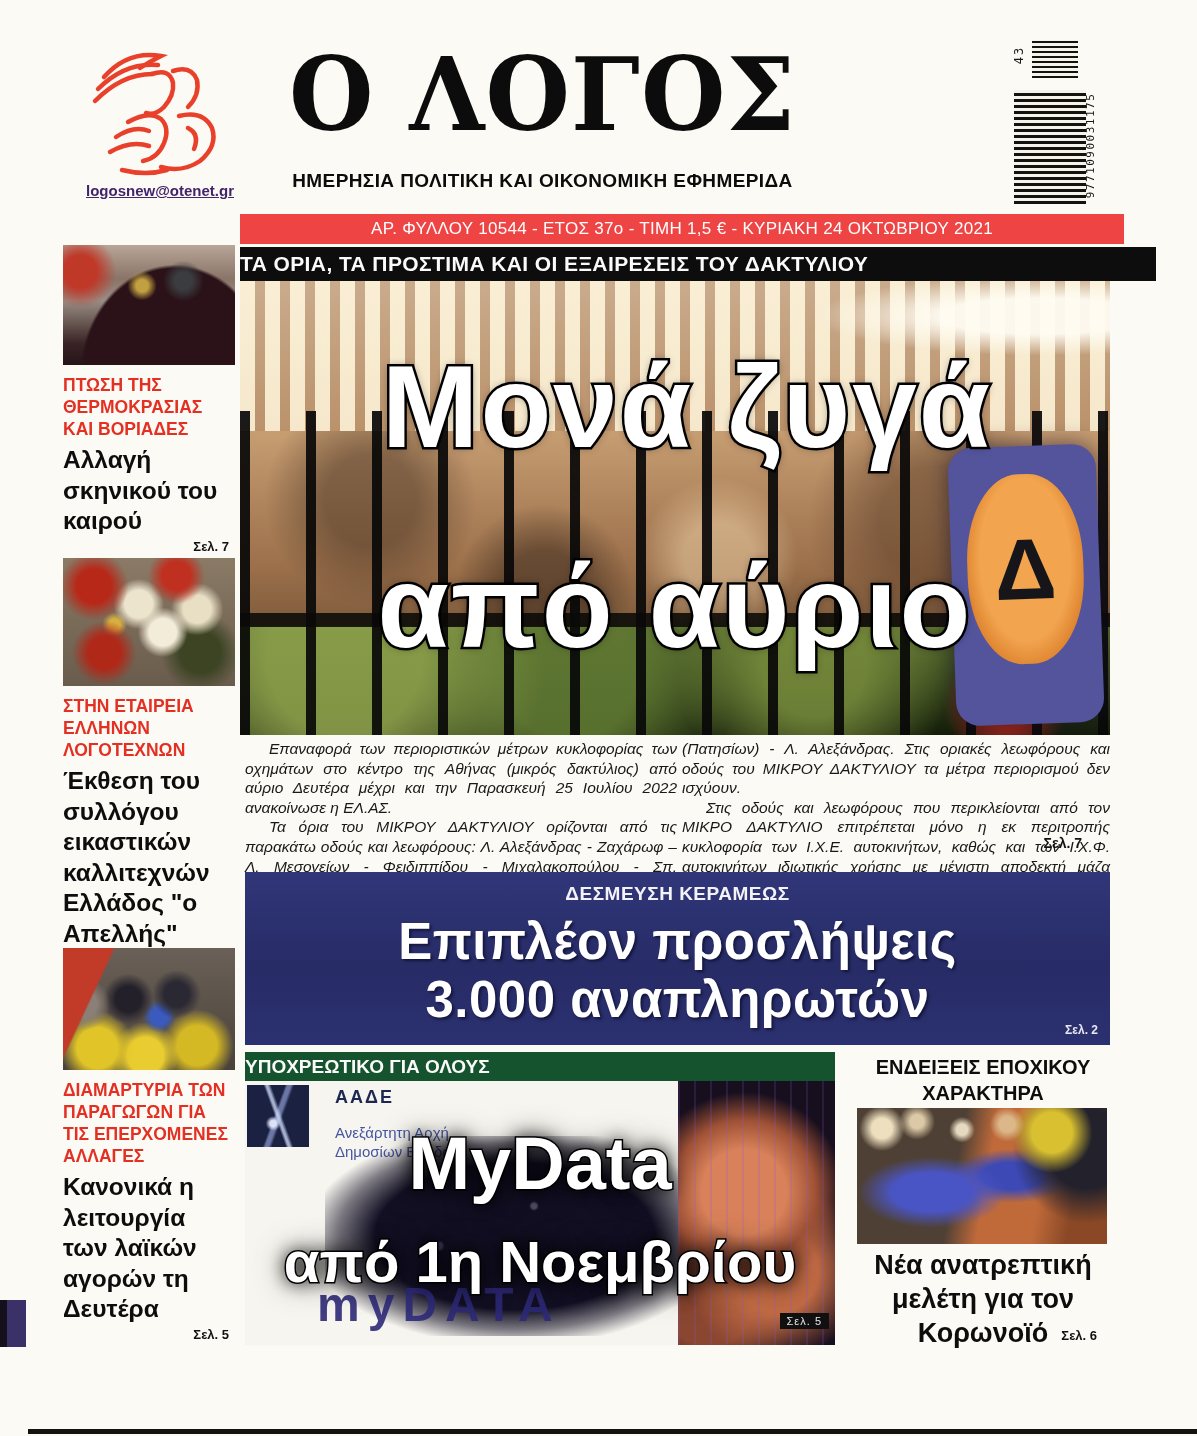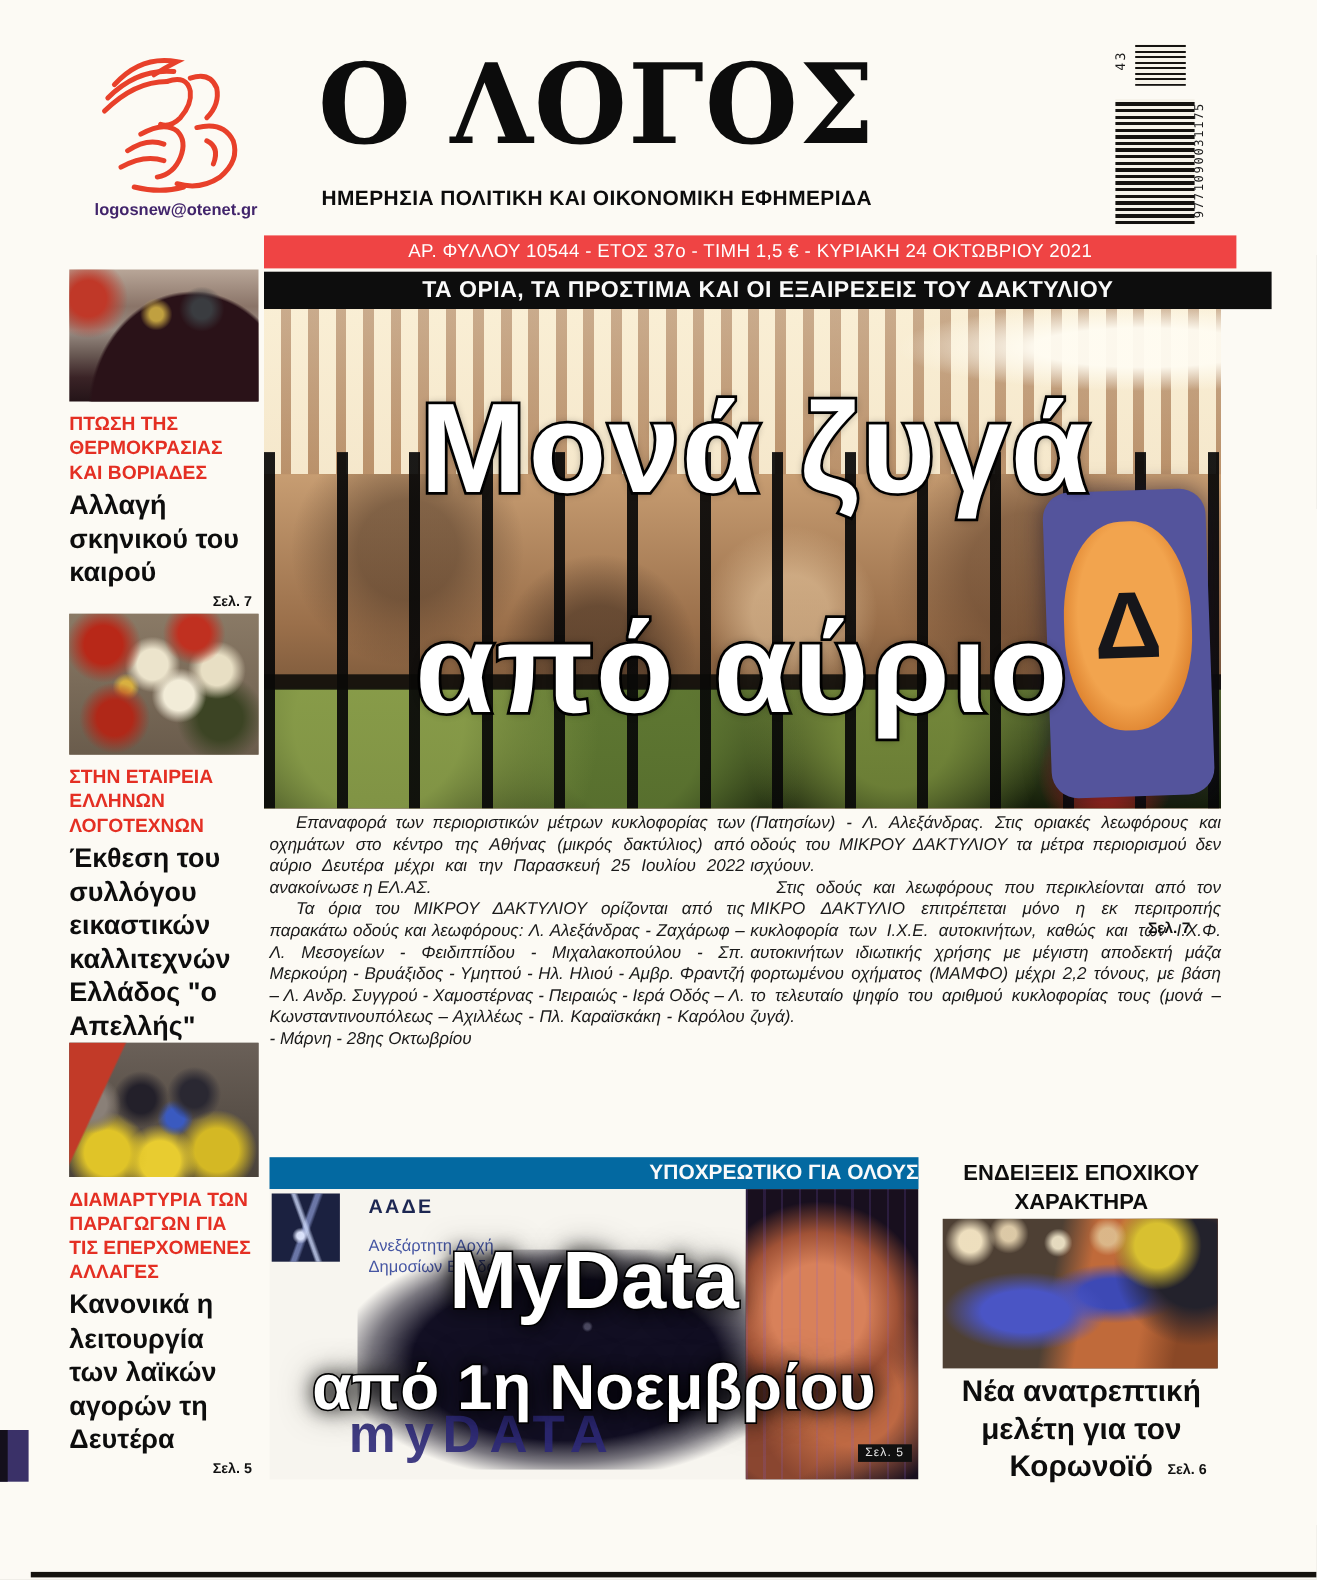--- a/index.html
+++ b/index.html
@@ -6,21 +6,21 @@
   .page {
     position:relative; width:1197px; height:1436px; margin:0 auto;
     background:#fcfaf4; overflow:hidden;
     font-family:"Liberation Sans", sans-serif; color:#111;
   }
   .abs { position:absolute; }
 
   
   .logo-art { left:82px; top:32px; width:152px; height:150px; }
   .email { left:60px; top:182px; width:200px; text-align:center;
-           font-weight:bold; font-size:15px; color:#41246b; }
+           font-weight:bold; font-size:15px; color:#41246b;text-decoration:underline; }
   .mast-title { left:245px; top:28px; width:595px; text-align:center;
                 font-family:"DejaVu Serif", serif; font-weight:bold;
                 font-size:97px; line-height:135px; color:#0c0c0c;
                 letter-spacing:1px; transform:scaleY(1.04); }
   .mast-sub { left:245px; top:170px; width:595px; text-align:center;
               font-weight:bold; font-size:19px; color:#0c0c0c; letter-spacing:0.4px; }
 
   
   .barcode { left:1010px; top:38px; width:100px; height:180px; }
   .bc-small { position:absolute; left:22px; top:2px; width:46px; height:38px;
@@ -37,21 +37,21 @@
               letter-spacing:2px; color:#1a1a1a; text-align:center; }
 
   
   .info-bar { left:240px; top:214px; width:884px; height:30px;
               background:#ef4444; color:#fff; font-weight:normal; font-size:17px;
               line-height:30px; text-align:center; letter-spacing:0.3px; }
 
   
   .lead-kicker { left:240px; top:247px; width:916px; height:34px;
                  background:#0d0d0d; color:#fafafa; font-weight:bold; font-size:21px;
-                 line-height:34px; text-align:center; letter-spacing:0.4px; }
+                 line-height:34px; text-align:left; letter-spacing:0.4px; }
   .hero { left:240px; top:281px; width:870px; height:454px; overflow:hidden; background:#8a6b4e; }
   .hero-ruins { position:absolute; left:0; top:0; width:100%; height:175px;
     background-color:#d9b58c;
     background-image:
       radial-gradient(ellipse at 92% 20%, rgba(255,252,242,0.95) 0 9%, transparent 20%),
       repeating-linear-gradient(90deg, rgba(250,240,214,0.85) 0 15px, rgba(148,100,62,0.45) 15px 25px),
       linear-gradient(180deg, rgba(255,246,226,0.75) 0%, rgba(188,140,94,0.15) 100%); }
   .hero-rock { position:absolute; left:0; top:150px; width:100%; height:230px;
     background-color:#a87a54;
     background-image:
@@ -102,22 +102,22 @@
   .blue-h { position:absolute; left:0; width:100%; text-align:center; color:#fff;
     font-weight:bold; font-size:51px; line-height:1; letter-spacing:0.5px;
     text-shadow:2px 2px 3px rgba(0,0,20,0.55); }
   .blue-h1 { top:44px; } .blue-h2 { top:102px; }
   .blue-pageref { position:absolute; right:12px; bottom:8px; color:#e8e8f2;
     font-weight:bold; font-size:12px; }
 
   
   .mydata { left:245px; top:1052px; width:590px; height:293px; }
   .mydata-bar { position:absolute; left:0; top:0; width:100%; height:29px;
-    background:#0369a1; color:#fafafa; font-weight:bold; font-size:19px;
-    line-height:29px; text-align:right; }
+    background:#14532d; color:#fafafa; font-weight:bold; font-size:19px;
+    line-height:29px; text-align:left; }
   .mydata-canvas { position:absolute; left:0; top:29px; width:100%; height:264px;
     background:#f7f5ef; overflow:hidden; }
   .aade-badge { position:absolute; left:2px; top:4px; width:62px; height:62px;
     background-color:#1b2140;
     background-image:
       radial-gradient(circle at 42% 62%, rgba(225,232,255,0.95) 0 6%, transparent 14%),
       linear-gradient(70deg, transparent 46%, rgba(210,222,255,0.75) 49% 51%, transparent 55%),
       linear-gradient(110deg, transparent 45%, rgba(160,175,235,0.6) 48% 52%, transparent 56%); }
   .aade-title { position:absolute; left:90px; top:6px; font-weight:bold; font-size:18px;
     color:#1d2752; letter-spacing:2px; }
@@ -266,20 +266,26 @@
   <div class="abs body-col col1">
     <p class="indent">Επαναφορά των περιοριστικών μέτρων κυκλοφορίας των οχημάτων στο κέντρο της Αθήνας (μικρός δακτύλιος) από αύριο Δευτέρα μέχρι και την Παρασκευή 25 Ιουλίου 2022 ανακοίνωσε η ΕΛ.ΑΣ.</p>
     <p class="indent">Τα όρια του ΜΙΚΡΟΥ ΔΑΚΤΥΛΙΟΥ ορίζονται από τις παρακάτω οδούς και λεωφόρους: Λ. Αλεξάνδρας - Ζαχάρωφ – Λ. Μεσογείων - Φειδιππίδου - Μιχαλακοπούλου - Σπ. Μερκούρη - Βρυάξιδος - Υμηττού - Ηλ. Ηλιού - Αμβρ. Φραντζή – Λ. Ανδρ. Συγγρού - Χαμοστέρνας - Πειραιώς - Ιερά Οδός – Λ. Κωνσταντινουπόλεως – Αχιλλέως - Πλ. Καραϊσκάκη - Καρόλου - Μάρνη - 28ης Οκτωβρίου</p>
   </div>
   <div class="abs body-col col2">
     <p>(Πατησίων) - Λ. Αλεξάνδρας. Στις οριακές λεωφόρους και οδούς του ΜΙΚΡΟΥ ΔΑΚΤΥΛΙΟΥ τα μέτρα περιορισμού δεν ισχύουν.</p>
     <p class="indent">Στις οδούς και λεωφόρους που περικλείονται από τον ΜΙΚΡΟ ΔΑΚΤΥΛΙΟ επιτρέπεται μόνο η εκ περιτροπής κυκλοφορία των Ι.Χ.Ε. αυτοκινήτων, καθώς και των Ι.Χ.Φ. αυτοκινήτων ιδιωτικής χρήσης με μέγιστη αποδεκτή μάζα φορτωμένου οχήματος (ΜΑΜΦΟ) μέχρι 2,2 τόνους, με βάση το τελευταίο ψηφίο του αριθμού κυκλοφορίας τους (μονά – ζυγά).</p>
   </div>
   <div class="abs lead-pageref">Σελ. 7</div>
 
+  <div class="abs blue-box">
+    <div class="blue-kicker">ΔΕΣΜΕΥΣΗ ΚΕΡΑΜΕΩΣ</div>
+    <div class="blue-h blue-h1">Επιπλέον προσλήψεις</div>
+    <div class="blue-h blue-h2">3.000 αναπληρωτών</div>
+    <div class="blue-pageref">Σελ. 2</div>
+  </div>
 
   <div class="abs mydata">
     <div class="mydata-bar">ΥΠΟΧΡΕΩΤΙΚΟ ΓΙΑ ΟΛΟΥΣ</div>
     <div class="mydata-canvas">
       <div class="aade-badge"></div>
       <div class="aade-title">ΑΑΔΕ</div>
       <div class="aade-sub">
         <div>Ανεξάρτητη Αρχή</div>
         <div>Δημοσίων Εσόδων</div>
       </div>

